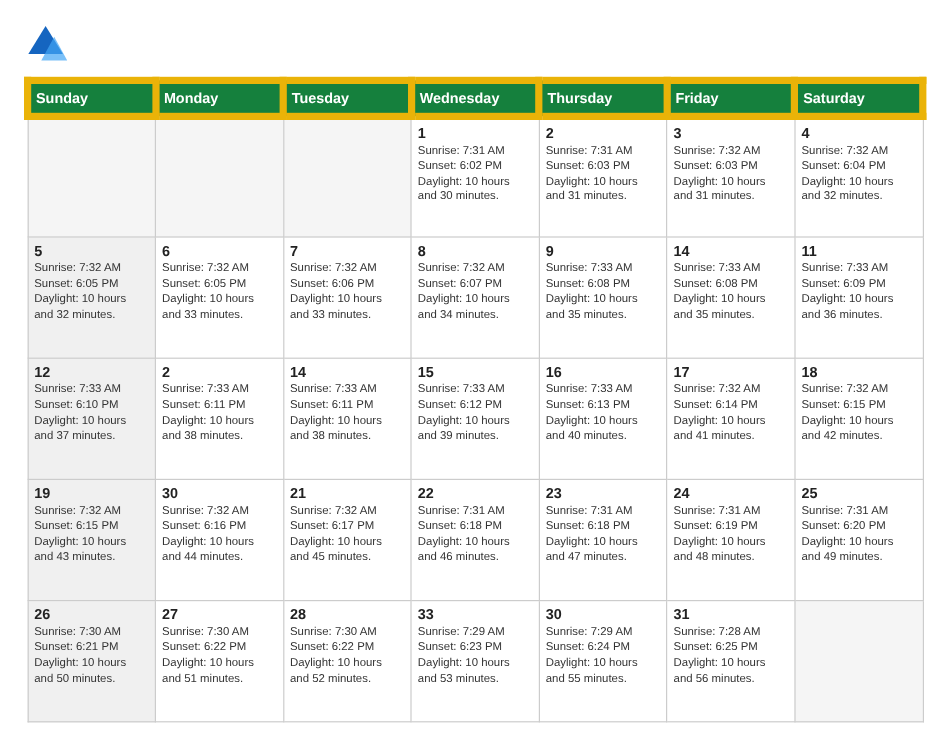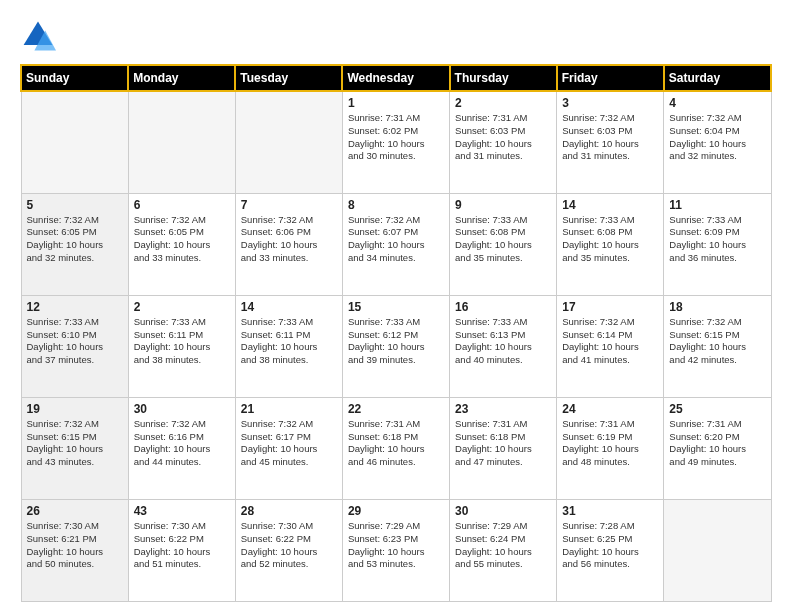--- a/index.html
+++ b/index.html
@@ -53,27 +53,27 @@
       color: #444;
     }
     .calendar {
       flex: 1;
       border: 1px solid #ccc;
       border-collapse: collapse;
       width: 100%;
       table-layout: fixed;
     }
     .calendar th {
-      background: #000000;
+      background: #15803d;
       color: #fff;
       font-size: 12px;
       font-weight: bold;
       padding: 5px 4px;
       text-align: left;
-      border: 2px solid #eab308;
+      border: 6px solid #eab308;
     }
     .calendar td {
       border: 1px solid #ccc;
       vertical-align: top;
       padding: 4px 5px;
       font-size: 10px;
       color: #333;
       width: calc(100%/7);
       height: 82px;
       background: #fff;
@@ -241,29 +241,29 @@
             <span class="day-num">25</span>
             <div class="cell-text">Sunrise: 7:31 AM<br>Sunset: 6:20 PM<br>Daylight: 10 hours<br>and 49 minutes.</div>
           </td>
         </tr>
         <tr>
           <td class="shaded">
             <span class="day-num">26</span>
             <div class="cell-text">Sunrise: 7:30 AM<br>Sunset: 6:21 PM<br>Daylight: 10 hours<br>and 50 minutes.</div>
           </td>
           <td>
-            <span class="day-num">43</span>
+            <span class="day-num">27</span>
             <div class="cell-text">Sunrise: 7:30 AM<br>Sunset: 6:22 PM<br>Daylight: 10 hours<br>and 51 minutes.</div>
           </td>
           <td>
             <span class="day-num">28</span>
             <div class="cell-text">Sunrise: 7:30 AM<br>Sunset: 6:22 PM<br>Daylight: 10 hours<br>and 52 minutes.</div>
           </td>
           <td>
-            <span class="day-num">29</span>
+            <span class="day-num">33</span>
             <div class="cell-text">Sunrise: 7:29 AM<br>Sunset: 6:23 PM<br>Daylight: 10 hours<br>and 53 minutes.</div>
           </td>
           <td>
             <span class="day-num">30</span>
             <div class="cell-text">Sunrise: 7:29 AM<br>Sunset: 6:24 PM<br>Daylight: 10 hours<br>and 55 minutes.</div>
           </td>
           <td>
             <span class="day-num">31</span>
             <div class="cell-text">Sunrise: 7:28 AM<br>Sunset: 6:25 PM<br>Daylight: 10 hours<br>and 56 minutes.</div>
           </td>

